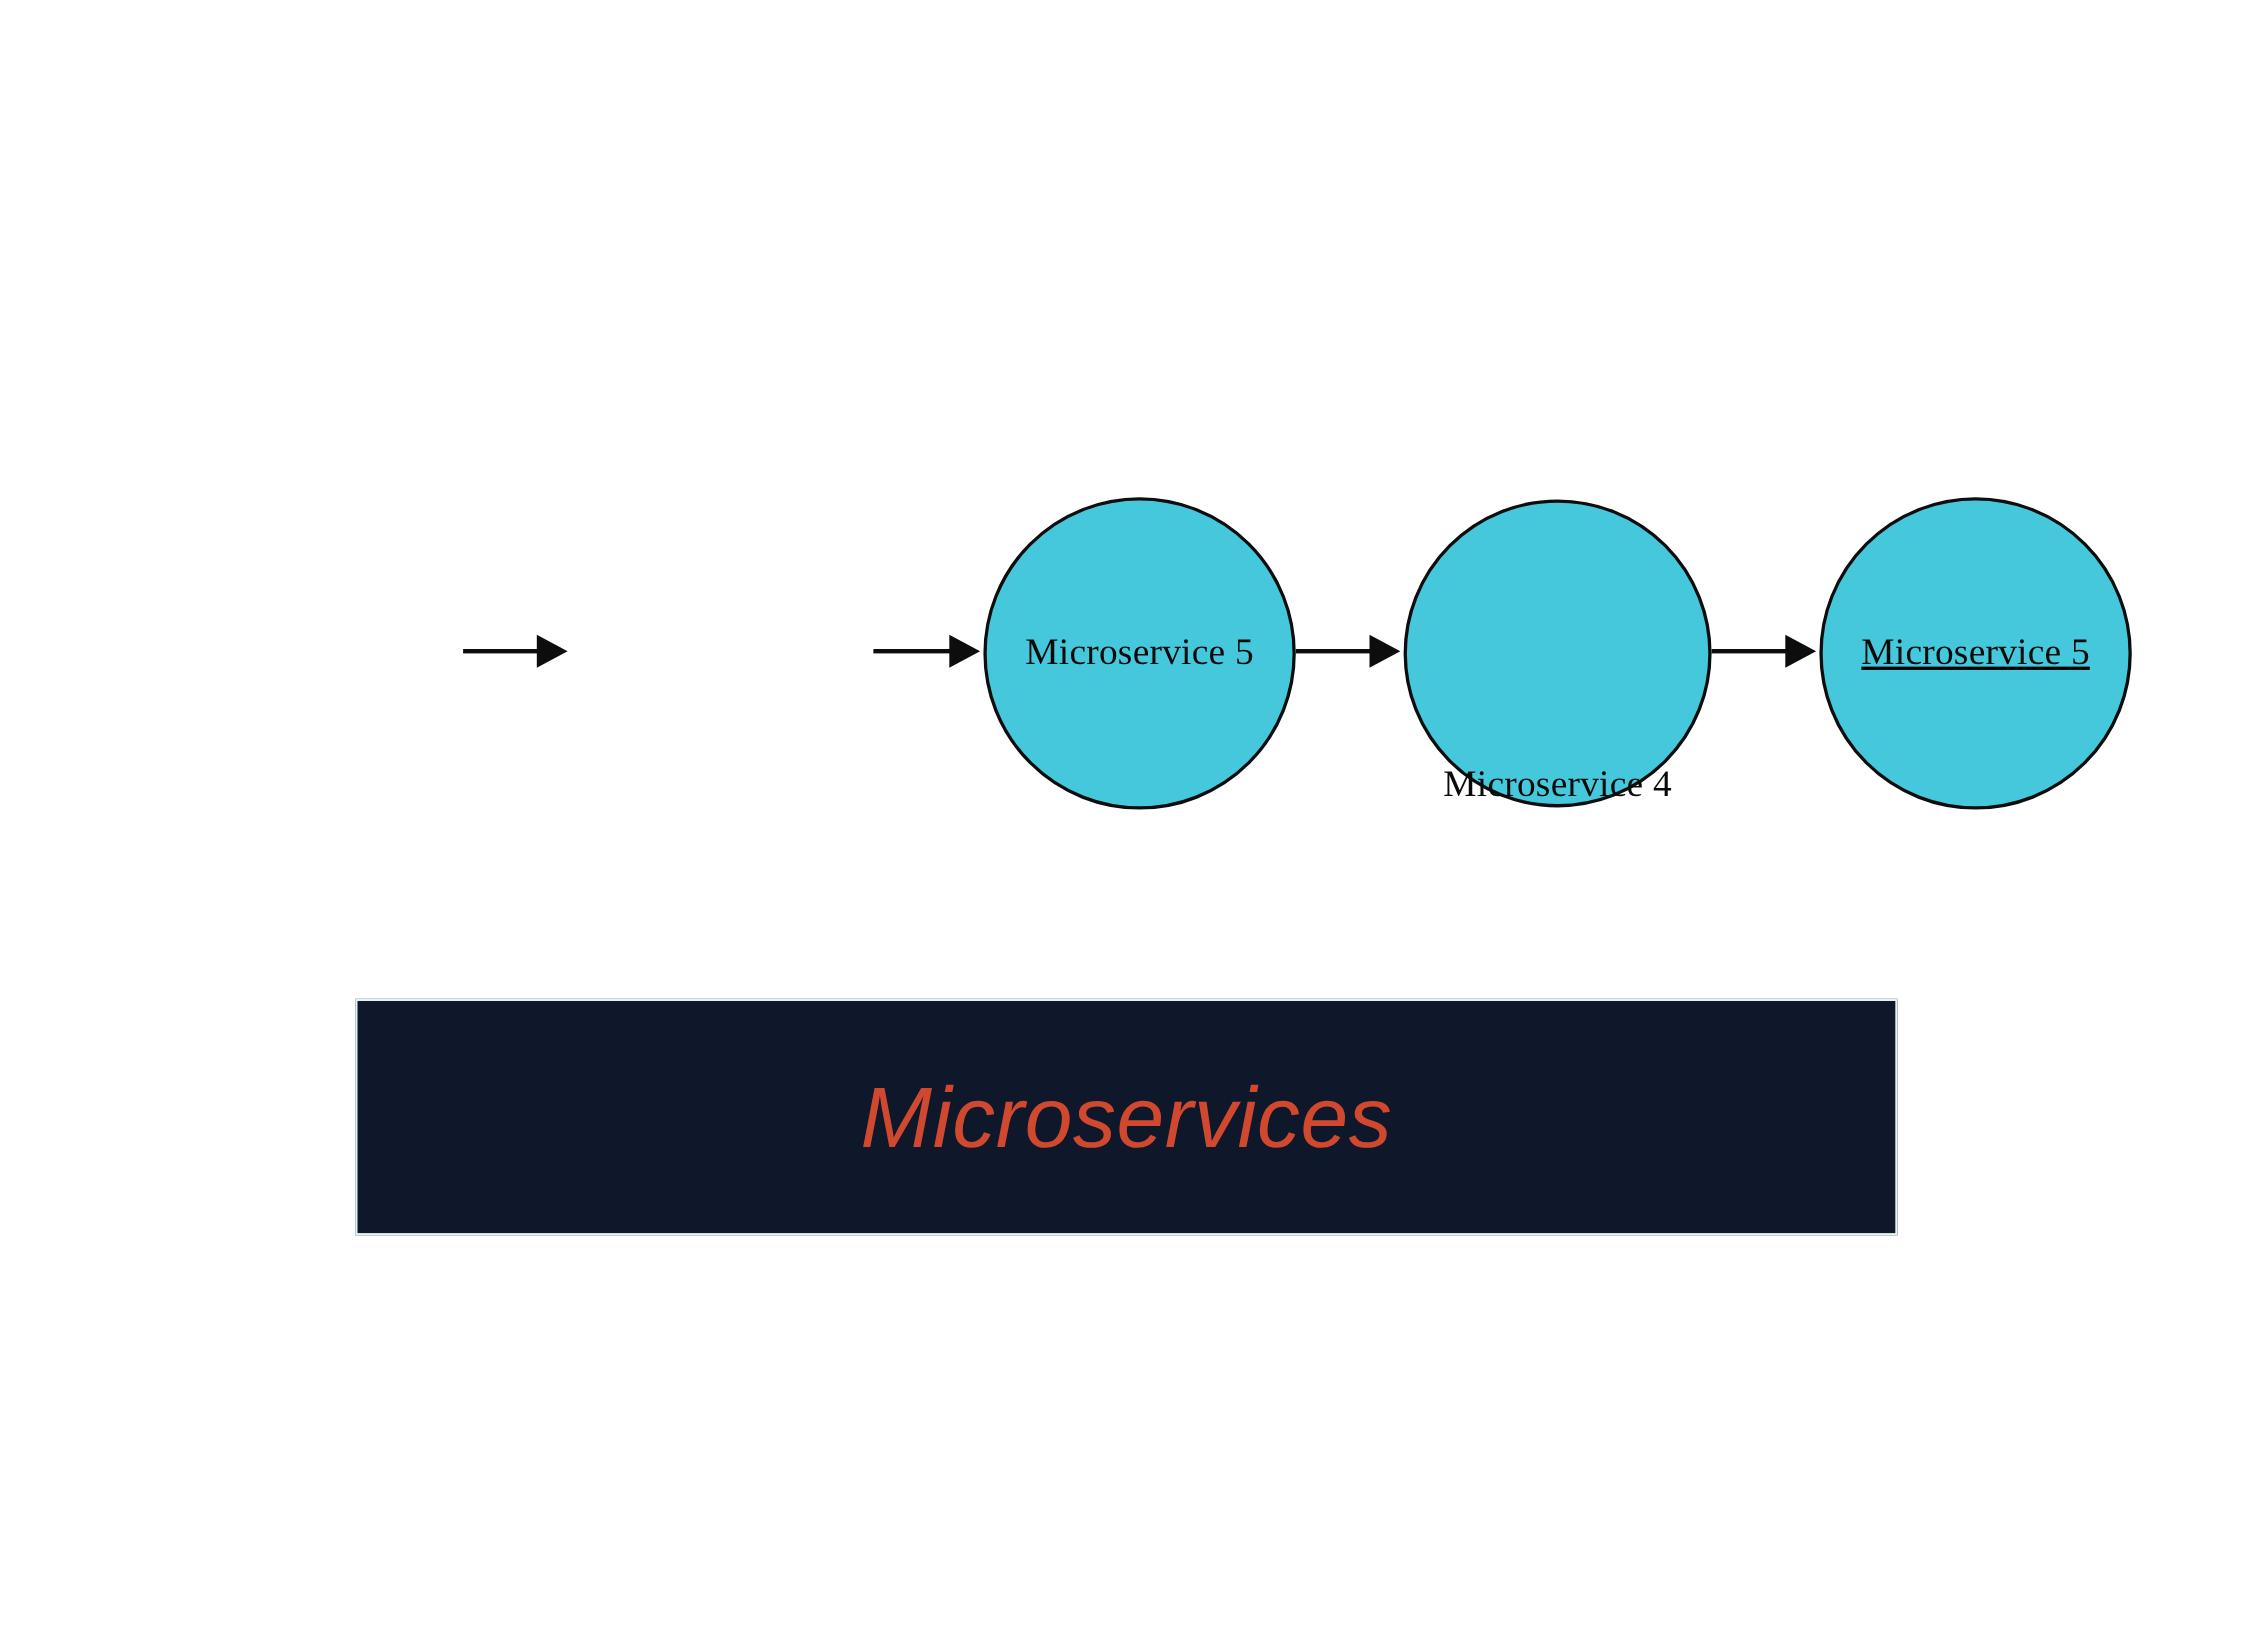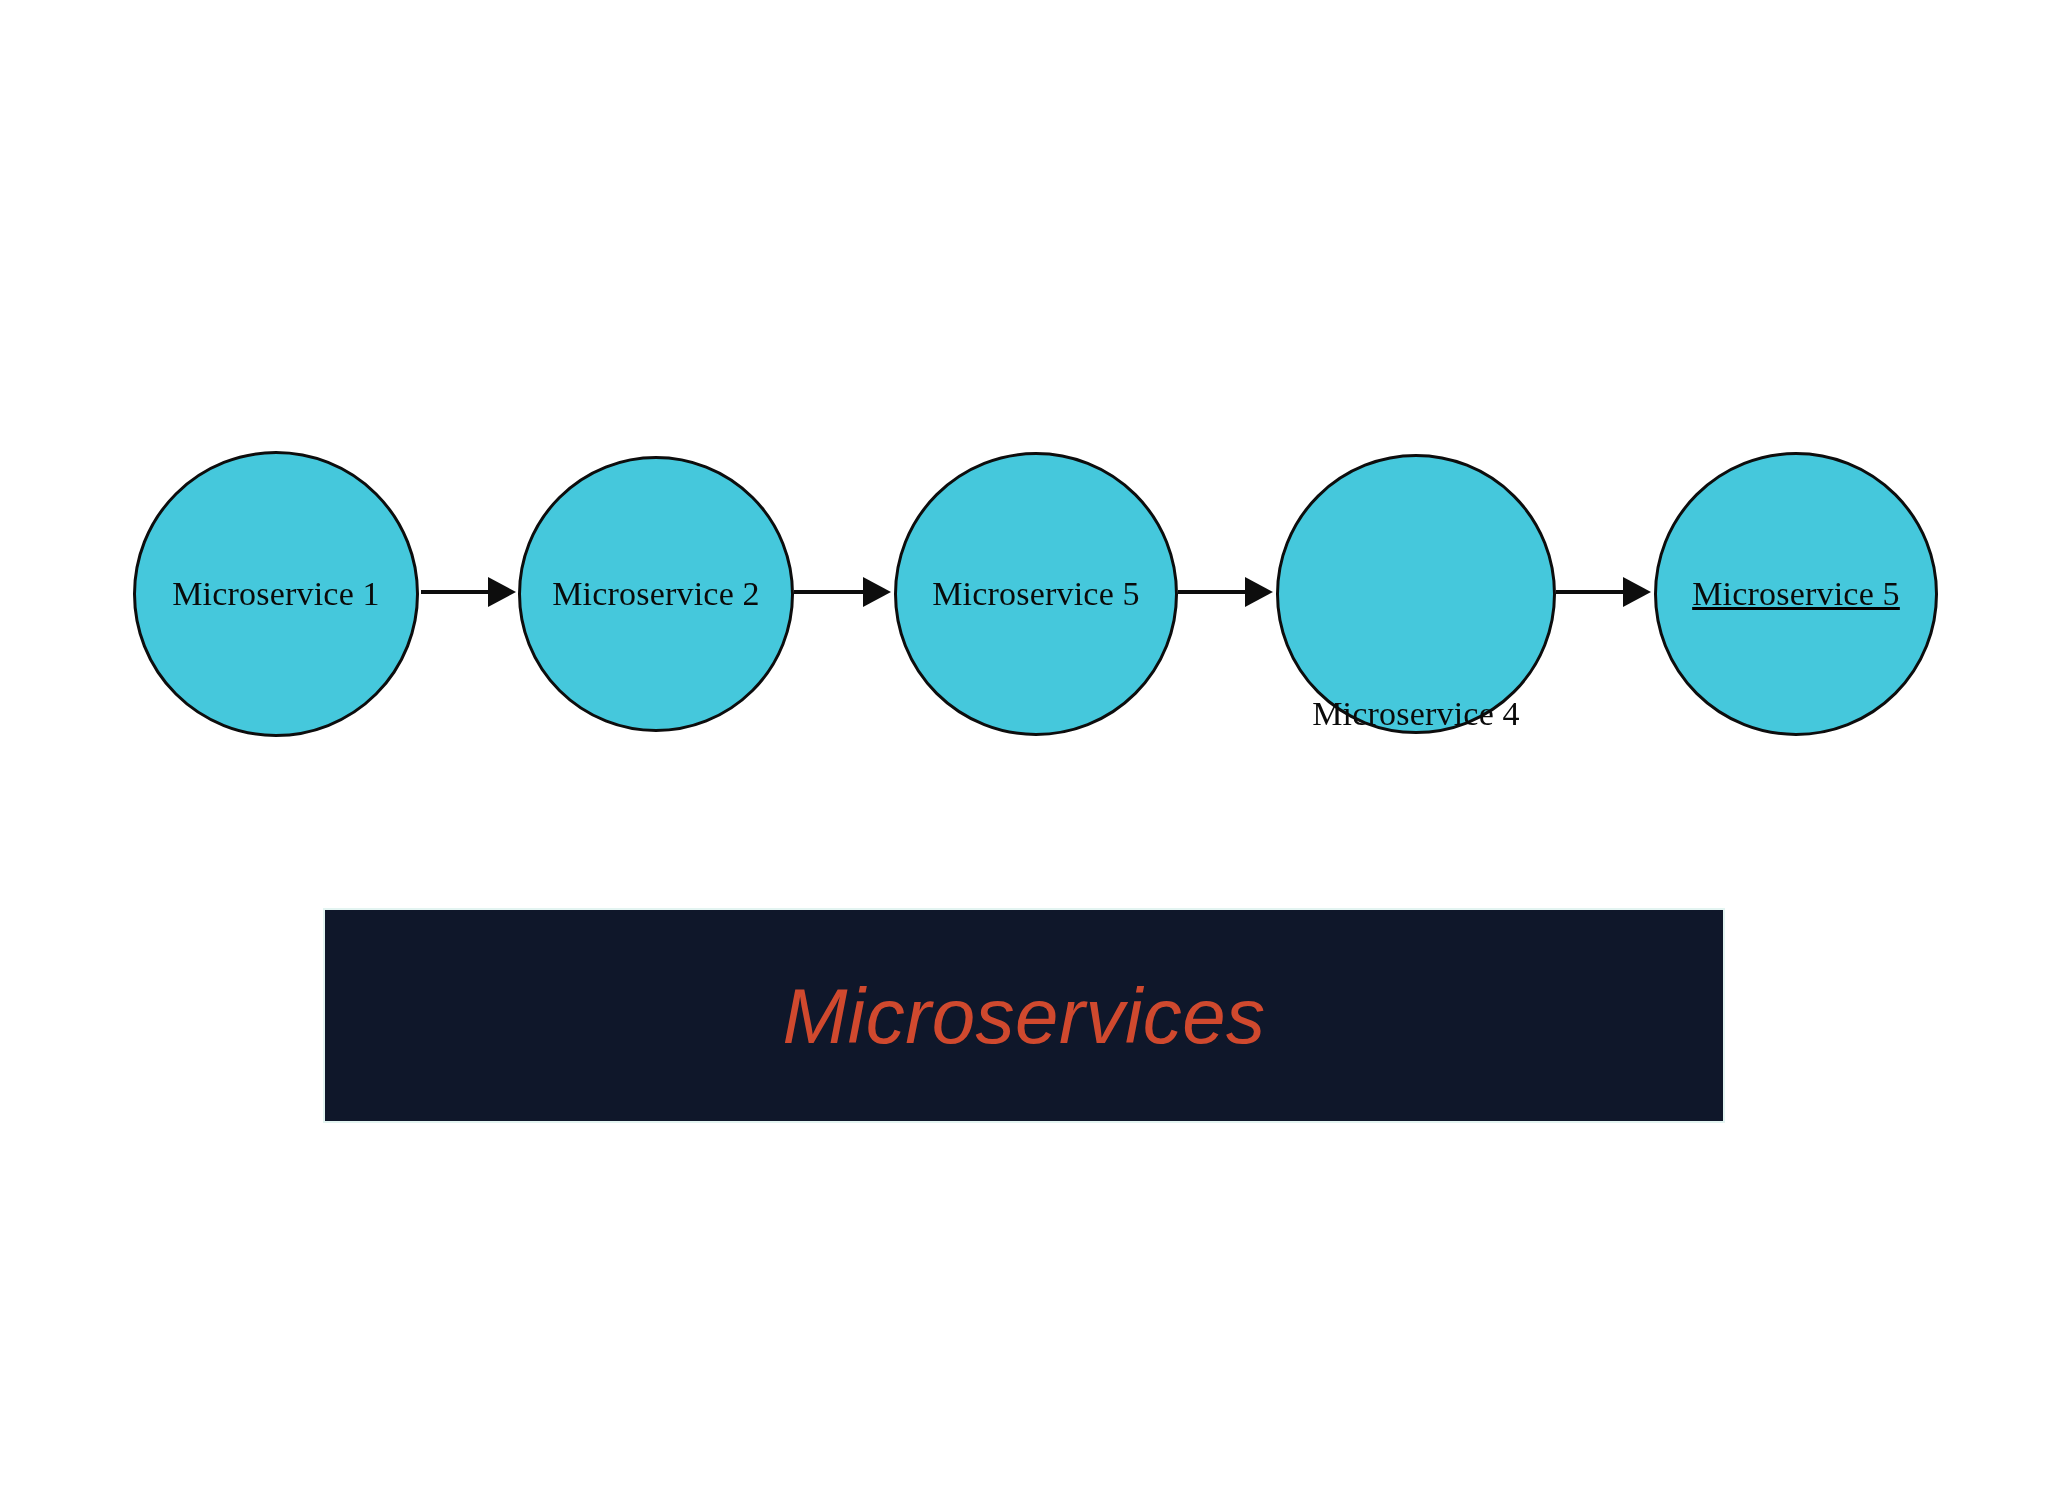--- a/index.html
+++ b/index.html
@@ -91,30 +91,24 @@
     line-height: 1;
   }
 </style>
 </head>
 <body>
 
 <div id="canvas">
 
   <div class="flow-layer">
 
-    <div class="node-circle" style="left:133px; top:451px; width:286px; height:286px;">
-      <span class="node-label">Microservice 1</span>
-    </div>
 
     <div class="edge" style="left:421px; top:590px; width:70px;"></div>
     <div class="edge-head" style="left:488px; top:577px;"></div>
 
-    <div class="node-circle" style="left:518px; top:456px; width:276px; height:276px;">
-      <span class="node-label">Microservice 2</span>
-    </div>
 
     <div class="edge" style="left:794px; top:590px; width:72px;"></div>
     <div class="edge-head" style="left:863px; top:577px;"></div>
 
     <div class="node-circle" style="left:894px; top:452px; width:284px; height:284px;">
       <span class="node-label">Microservice 5</span>
     </div>
 
     <div class="edge" style="left:1178px; top:590px; width:70px;"></div>
     <div class="edge-head" style="left:1245px; top:577px;"></div>

